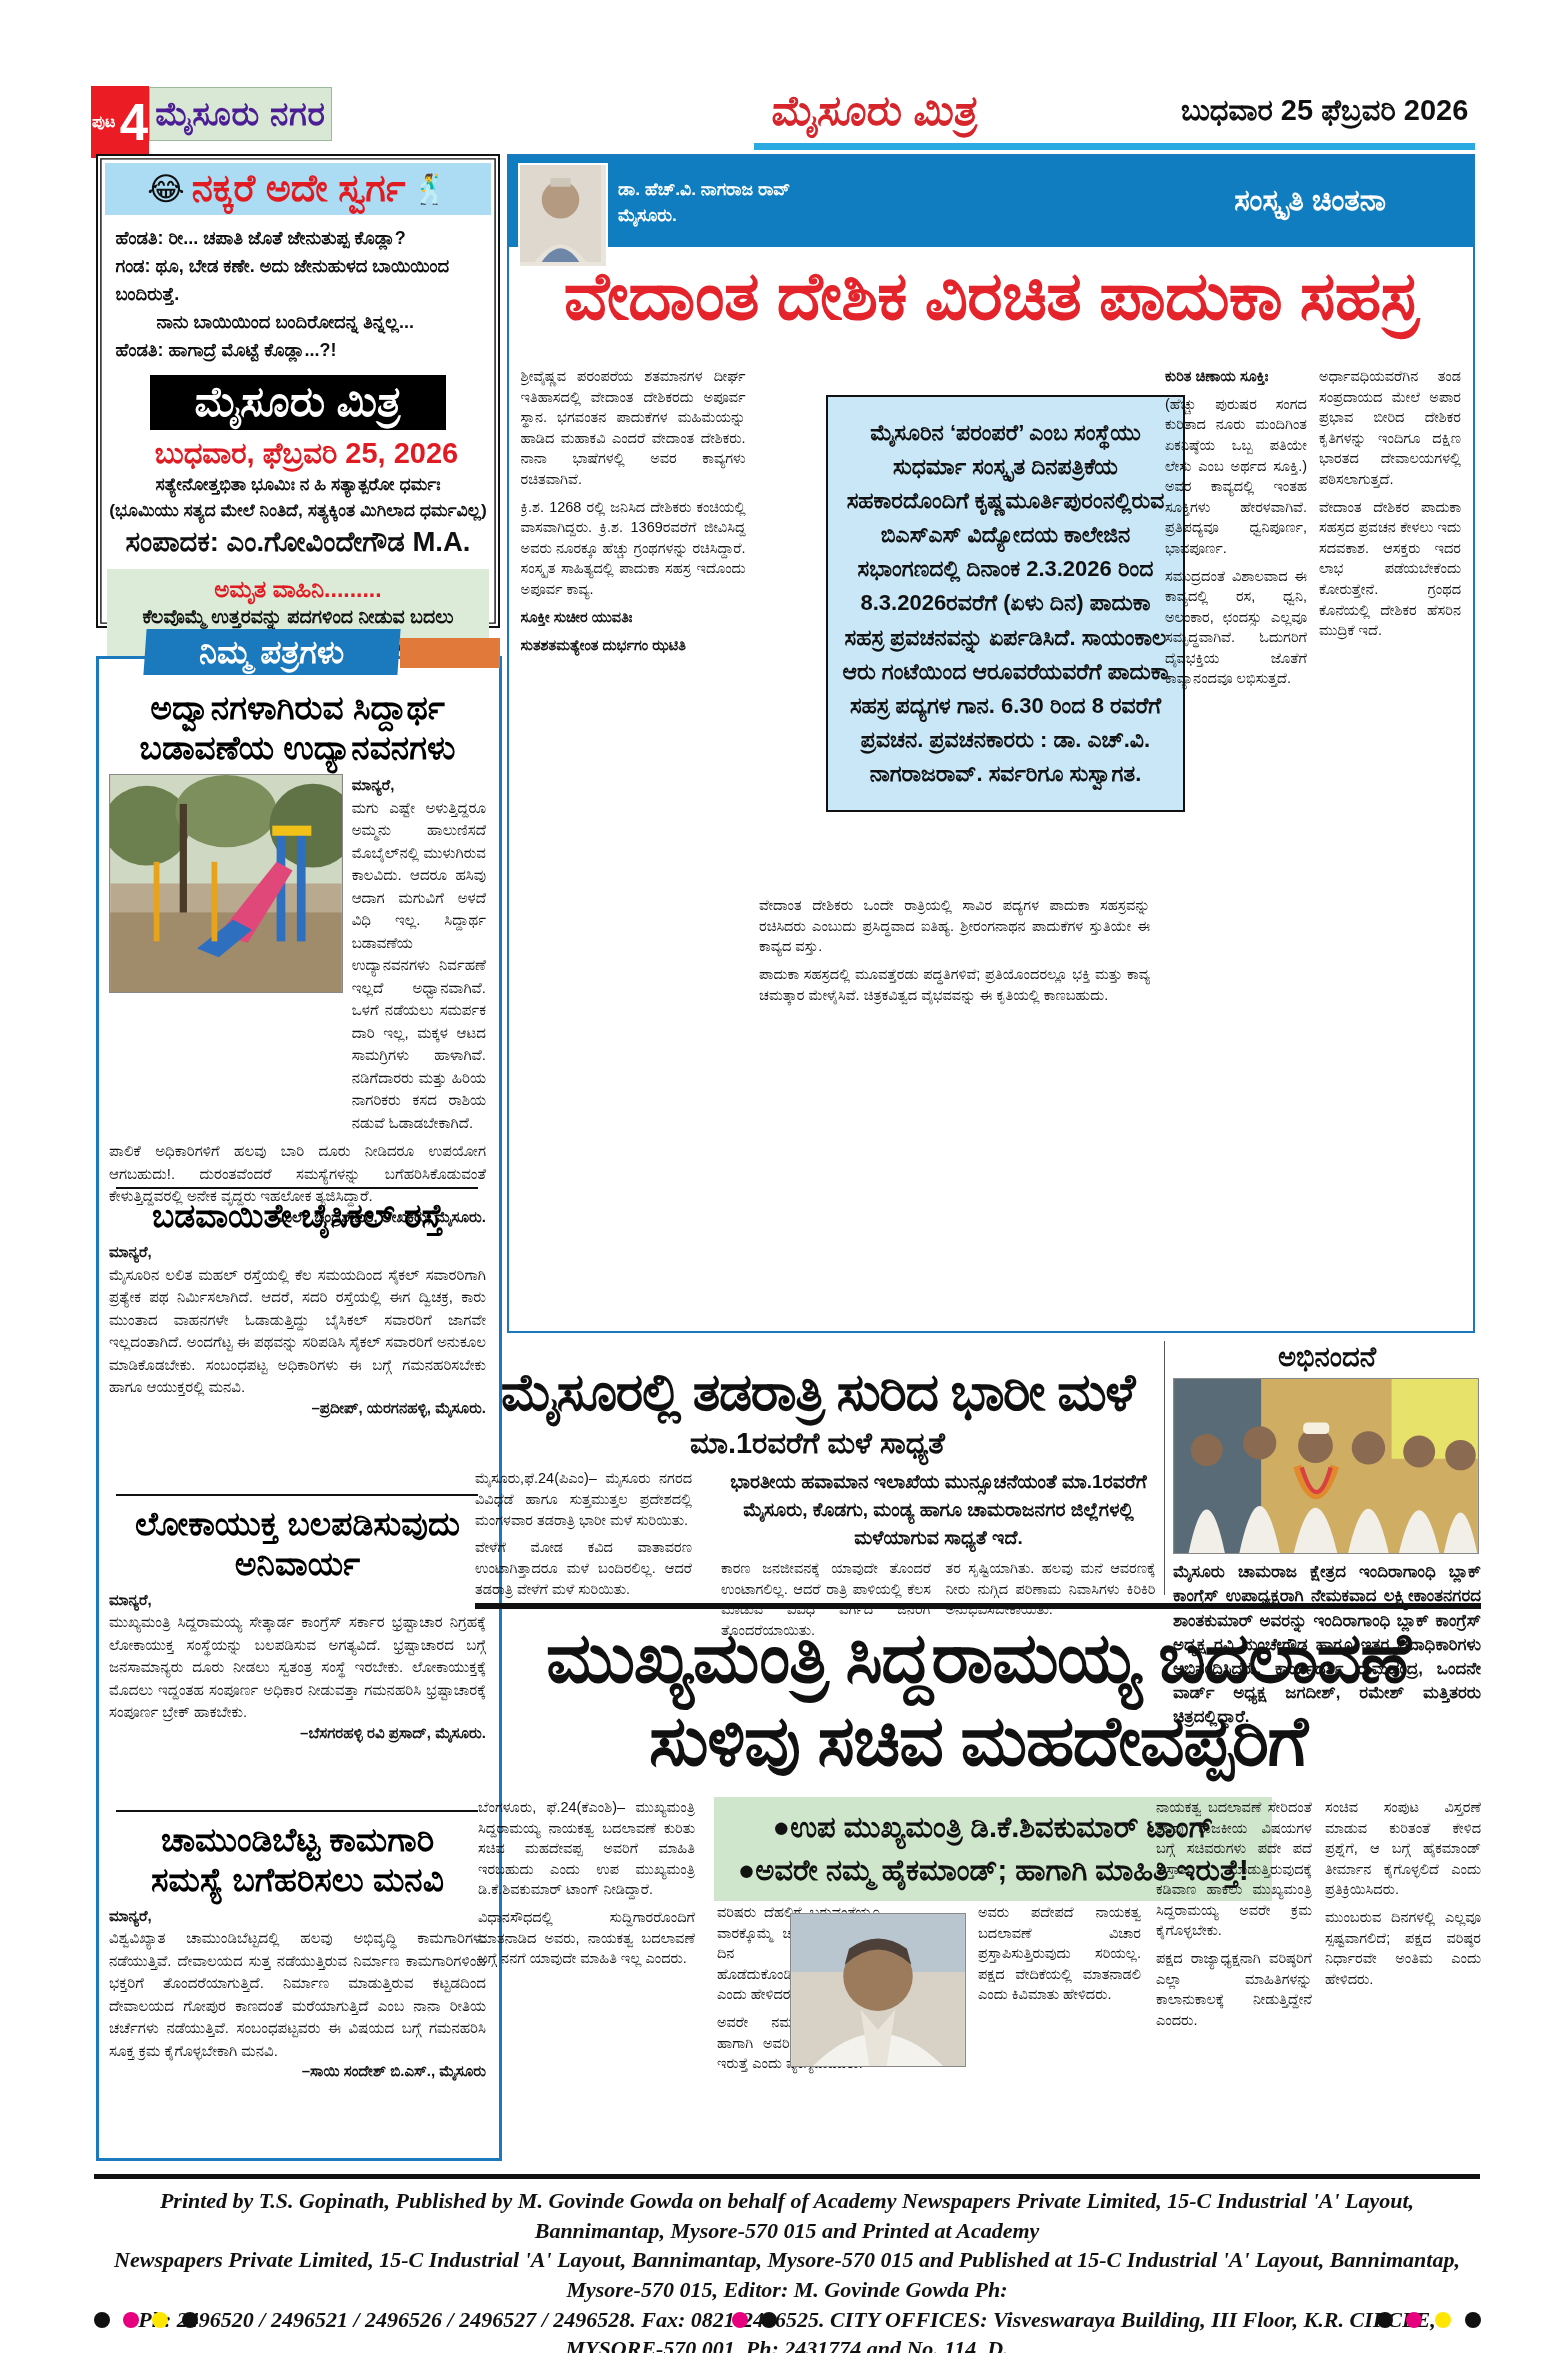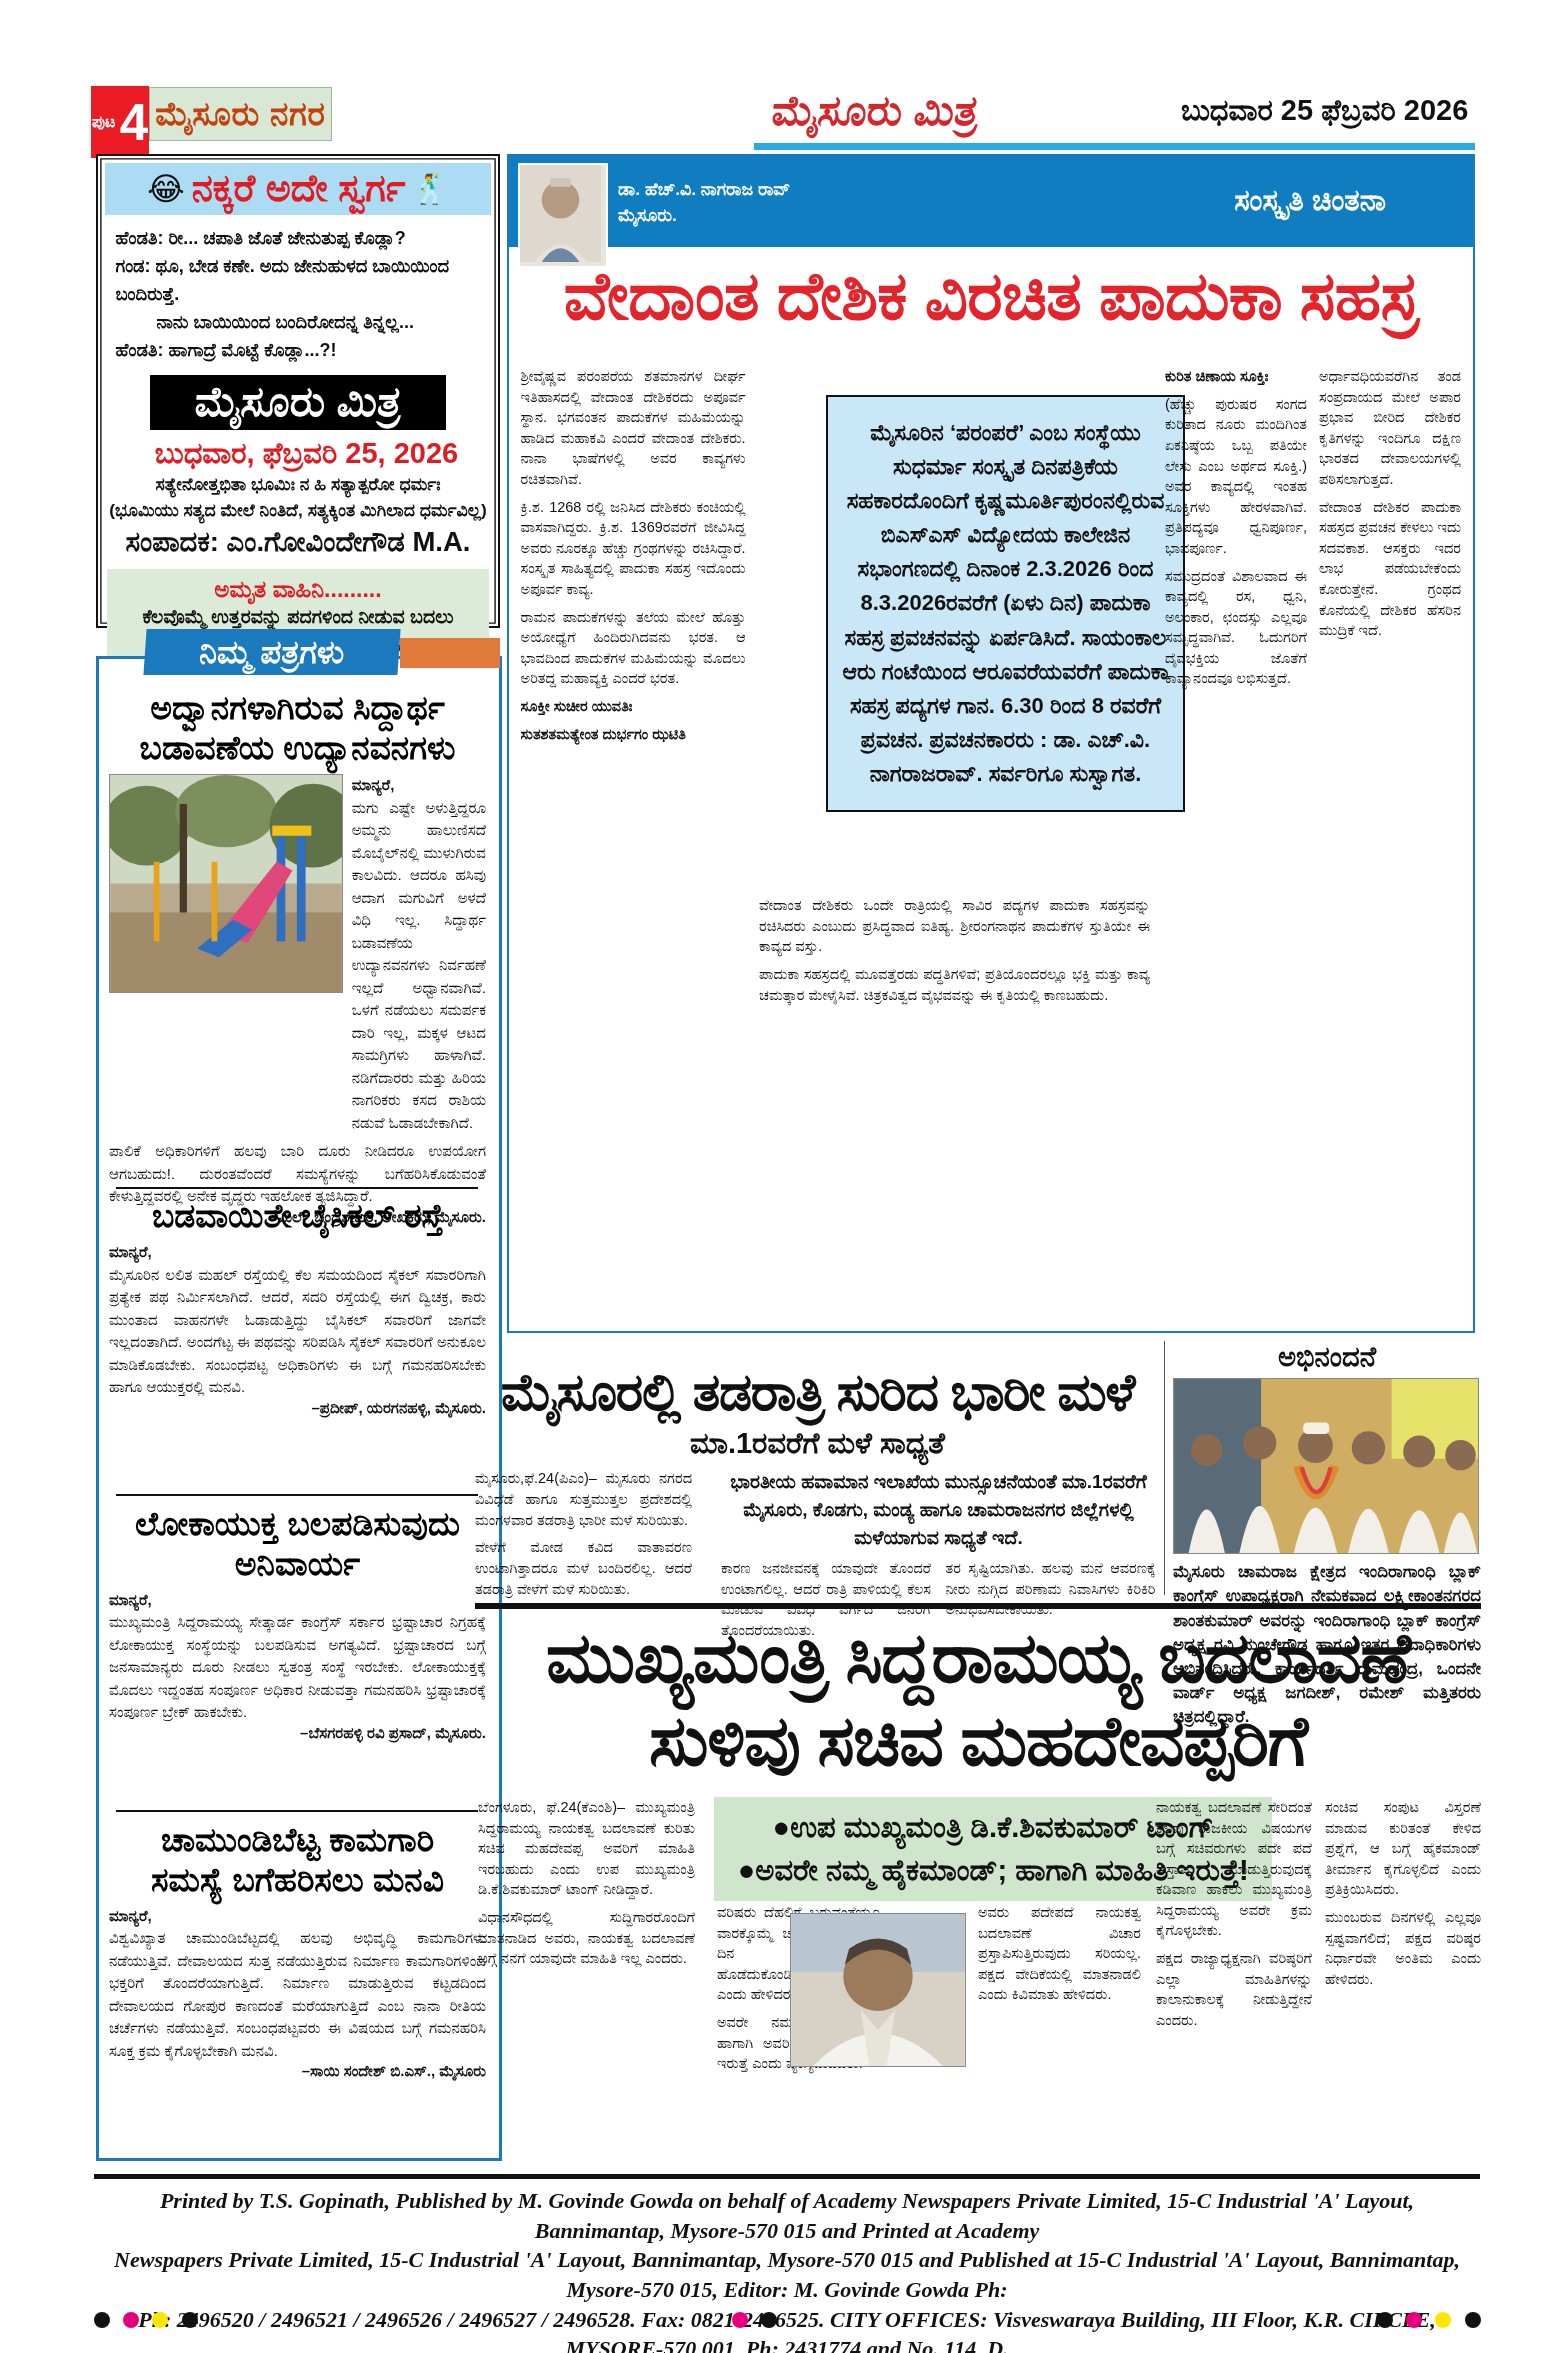--- a/index.html
+++ b/index.html
@@ -6,21 +6,21 @@
   #page{position:relative;width:1562px;height:2354px;background:#fff;overflow:hidden;
         font-family:"Liberation Sans","DejaVu Sans",sans-serif;color:#111;}
   .abs{position:absolute;}
   .just{text-align:justify;}
   .serif{font-family:"Liberation Serif","DejaVu Serif",serif;}
   
   .pgbox{background:#ec1c24;color:#fff;display:flex;align-items:center;justify-content:center;gap:4.3px;}
   .pgbox .lbl{font-size:16px;font-weight:bold;}
   .pgbox .num{font-size:51px;font-weight:bold;line-height:1;}
   .secbox{background:#d9e8d5;border:0.7px solid #9bb89a;display:flex;align-items:center;justify-content:center;}
-  .secbox span{font-size:33px;font-weight:bold;letter-spacing:0.7px;color:#c2410c;}
+  .secbox span{font-size:33px;font-weight:bold;letter-spacing:0.7px;color:#4c1d95;}
   .brand-script{color:#d6252b;font-weight:bold;font-size:42px;transform:skewX(-6deg);}
   .hdr-date{font-size:29px;font-weight:bold;}
   .cyanrule{background:#29abe2;}
   
   .dblbox{border:2.9px solid #111;box-shadow:inset 0 0 0 2.2px #fff,inset 0 0 0 3.6px #111;background:#fff;}
   .jokestrip{background:#abdcf3;display:flex;align-items:center;justify-content:center;gap:7.2px;}
   .joketitle{color:#e01b22;font-size:38px;font-weight:bold;}
   .jokelines{font-size:18px;font-weight:bold;line-height:1.55;color:#111;}
   .blackmast{background:#000;color:#fff;display:flex;align-items:center;justify-content:center;}
   .blackmast span{font-size:42px;font-weight:bold;transform:skewX(-5deg);}
@@ -218,21 +218,20 @@
         <path d="M30 134 Q56 96 82 134 Z" fill="#6e87a8"></path>
       </svg>
     </div>
     <div class="mainhead" style="position:absolute;left:0;top:101px;width:100%;">ವೇದಾಂತ ದೇಶಿಕ ವಿರಚಿತ ಪಾದುಕಾ ಸಹಸ್ರ</div>
 
     <div class="infobox" style="position:absolute;left:317px;top:239px;width:326px;">ಮೈಸೂರಿನ ‘ಪರಂಪರೆ’ ಎಂಬ ಸಂಸ್ಥೆಯು ಸುಧರ್ಮಾ ಸಂಸ್ಕೃತ ದಿನಪತ್ರಿಕೆಯ ಸಹಕಾರದೊಂದಿಗೆ ಕೃಷ್ಣಮೂರ್ತಿಪುರಂನಲ್ಲಿರುವ ಬಿಎಸ್‌ಎಸ್ ವಿದ್ಯೋದಯ ಕಾಲೇಜಿನ ಸಭಾಂಗಣದಲ್ಲಿ ದಿನಾಂಕ 2.3.2026 ರಿಂದ 8.3.2026ರವರೆಗೆ (ಏಳು ದಿನ) ಪಾದುಕಾ ಸಹಸ್ರ ಪ್ರವಚನವನ್ನು ಏರ್ಪಡಿಸಿದೆ. ಸಾಯಂಕಾಲ ಆರು ಗಂಟೆಯಿಂದ ಆರೂವರೆಯವರೆಗೆ ಪಾದುಕಾ ಸಹಸ್ರ ಪದ್ಯಗಳ ಗಾನ. 6.30 ರಿಂದ 8 ರವರೆಗೆ ಪ್ರವಚನ. ಪ್ರವಚನಕಾರರು : ಡಾ. ಎಚ್.ವಿ. ನಾಗರಾಜರಾವ್. ಸರ್ವರಿಗೂ ಸುಸ್ವಾಗತ.</div>
 
     <div class="mcol just" style="position:absolute;left:11.6px;top:210px;width:225px;height:949px;overflow:hidden;">
       <p>ಶ್ರೀವೈಷ್ಣವ ಪರಂಪರೆಯ ಶತಮಾನಗಳ ದೀರ್ಘ ಇತಿಹಾಸದಲ್ಲಿ ವೇದಾಂತ ದೇಶಿಕರದು ಅಪೂರ್ವ ಸ್ಥಾನ. ಭಗವಂತನ ಪಾದುಕೆಗಳ ಮಹಿಮೆಯನ್ನು ಹಾಡಿದ ಮಹಾಕವಿ ಎಂದರೆ ವೇದಾಂತ ದೇಶಿಕರು. ನಾನಾ ಭಾಷೆಗಳಲ್ಲಿ ಅವರ ಕಾವ್ಯಗಳು ರಚಿತವಾಗಿವೆ.</p>
       <p>ಕ್ರಿ.ಶ. 1268 ರಲ್ಲಿ ಜನಿಸಿದ ದೇಶಿಕರು ಕಂಚಿಯಲ್ಲಿ ವಾಸವಾಗಿದ್ದರು. ಕ್ರಿ.ಶ. 1369ರವರೆಗೆ ಜೀವಿಸಿದ್ದ ಅವರು ನೂರಕ್ಕೂ ಹೆಚ್ಚು ಗ್ರಂಥಗಳನ್ನು ರಚಿಸಿದ್ದಾರೆ. ಸಂಸ್ಕೃತ ಸಾಹಿತ್ಯದಲ್ಲಿ ಪಾದುಕಾ ಸಹಸ್ರ ಇದೊಂದು ಅಪೂರ್ವ ಕಾವ್ಯ.</p>
-      <p>ರಾಮನ ಪಾದುಕೆಗಳನ್ನು ತಲೆಯ ಮೇಲೆ ಹೊತ್ತು ಅಯೋಧ್ಯೆಗೆ ಹಿಂದಿರುಗಿದವನು ಭರತ. ಆ ಭಾವದಿಂದ ಪಾದುಕೆಗಳ ಮಹಿಮೆಯನ್ನು ಮೊದಲು ಅರಿತದ್ದ ಮಹಾವ್ಯಕ್ತಿ ಎಂದರೆ ಭರತ.</p>
       <p class="verse">ಸೂಕ್ತೀ ಸುಚೀರ ಯುವತಿಃ</p>
       <p class="verse">ಸುತಶತಮತ್ಯೇಂತ ದುರ್ಭಗಂ ಝಟಿತಿ</p>
     </div>
     <div class="mcol just" style="position:absolute;left:250px;top:739px;width:391px;height:420px;overflow:hidden;">
       <p>ವೇದಾಂತ ದೇಶಿಕರು ಒಂದೇ ರಾತ್ರಿಯಲ್ಲಿ ಸಾವಿರ ಪದ್ಯಗಳ ಪಾದುಕಾ ಸಹಸ್ರವನ್ನು ರಚಿಸಿದರು ಎಂಬುದು ಪ್ರಸಿದ್ಧವಾದ ಐತಿಹ್ಯ. ಶ್ರೀರಂಗನಾಥನ ಪಾದುಕೆಗಳ ಸ್ತುತಿಯೇ ಈ ಕಾವ್ಯದ ವಸ್ತು.</p>
       <p>ಪಾದುಕಾ ಸಹಸ್ರದಲ್ಲಿ ಮೂವತ್ತೆರಡು ಪದ್ಧತಿಗಳಿವೆ; ಪ್ರತಿಯೊಂದರಲ್ಲೂ ಭಕ್ತಿ ಮತ್ತು ಕಾವ್ಯ ಚಮತ್ಕಾರ ಮೇಳೈಸಿವೆ. ಚಿತ್ರಕವಿತ್ವದ ವೈಭವವನ್ನು ಈ ಕೃತಿಯಲ್ಲಿ ಕಾಣಬಹುದು.</p>
     </div>
     <div class="mcol just" style="position:absolute;left:656px;top:210px;width:142px;height:949px;overflow:hidden;">
       <p class="verse">ಕುರಿತ ಚಿಣಾಯ ಸೂಕ್ತಿಃ</p>
       <p>(ಹೆಚ್ಚು ಪುರುಷರ ಸಂಗದ ಕುರಿತಾದ ನೂರು ಮಂದಿಗಿಂತ ಏಕನಿಷ್ಠೆಯ ಒಬ್ಬ ಪತಿಯೇ ಲೇಸು ಎಂಬ ಅರ್ಥದ ಸೂಕ್ತಿ.) ಅವರ ಕಾವ್ಯದಲ್ಲಿ ಇಂತಹ ಸೂಕ್ತಿಗಳು ಹೇರಳವಾಗಿವೆ. ಪ್ರತಿಪದ್ಯವೂ ಧ್ವನಿಪೂರ್ಣ, ಭಾವಪೂರ್ಣ.</p>

